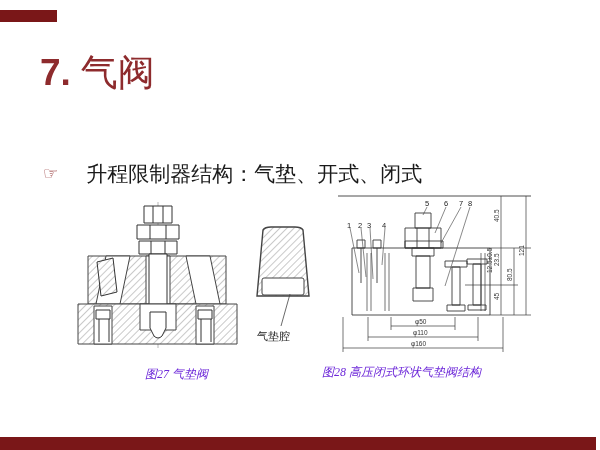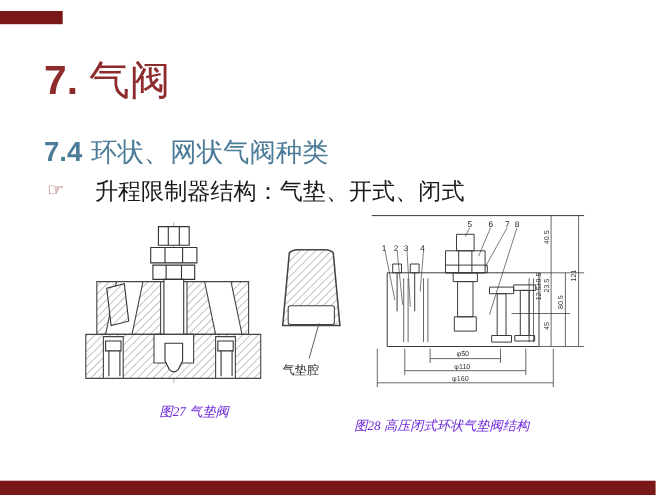--- a/index.html
+++ b/index.html
@@ -12,42 +12,39 @@
   #title .num{font-family:"Liberation Sans",sans-serif;font-weight:bold;font-size:37px;}
   #title .txt{font-family:"Liberation Serif",serif;font-size:37px;margin-left:10px;}
   #subtitle{position:absolute;left:40px;top:122px;color:#4c7c98;white-space:nowrap;}
   #subtitle .num{font-family:"Liberation Sans",sans-serif;font-size:25px;font-weight:bold;}
   #subtitle .txt{font-size:24px;margin-left:8px;}
   #bullet{position:absolute;left:43px;top:161px;display:flex;align-items:flex-start;}
   #bullet .hand{color:#8e2b2d;font-size:17px;line-height:24px;font-family:"DejaVu Sans",sans-serif;}
   #bullet .btxt{color:#1a1a1a;font-size:21px;line-height:26px;margin-left:28px;white-space:nowrap;}
   .caption{position:absolute;color:#6d28d9;font-size:12px;white-space:nowrap;font-style:italic;}
   #cap27{left:145px;top:366px;}
-  #cap28{left:322px;top:379px;}
+  #cap28{left:322px;top:364px;}
   svg{position:absolute;}
   svg line,svg path,svg rect,svg polygon,svg polyline{vector-effect:non-scaling-stroke;}
   .dimtxt{font-family:"Liberation Sans",sans-serif;font-size:6.5px;fill:#333;}
   .numtxt{font-family:"Liberation Sans",sans-serif;font-size:7.5px;fill:#222;}
   .cavlbl{font-family:"Liberation Serif",serif;font-size:11px;fill:#222;}
 </style>
 </head>
 <body>
 
 <div id="slide">
 
   <div id="bar-top" class="accent-bar"></div>
   <div id="bar-bottom" class="accent-bar"></div>
 
   <div id="title">
     <span class="num">7.</span><span class="txt">气阀</span>
   </div>
 
-  <div id="subtitle">
-    <span class="num">7.4</span><span class="txt">环状、网状气阀种类</span>
-  </div>
 
   <div id="bullet">
     <span class="hand">☞</span>
     <span class="btxt">升程限制器结构：气垫、开式、闭式</span>
   </div>
 
   <svg style="left:70px;top:200px;" width="175" height="150" viewBox="0 0 175 150">
     <defs>
       <pattern id="h1" width="5" height="5" patternUnits="userSpaceOnUse" patternTransform="rotate(45)">
         <rect width="5" height="5" fill="#ffffff"></rect>

